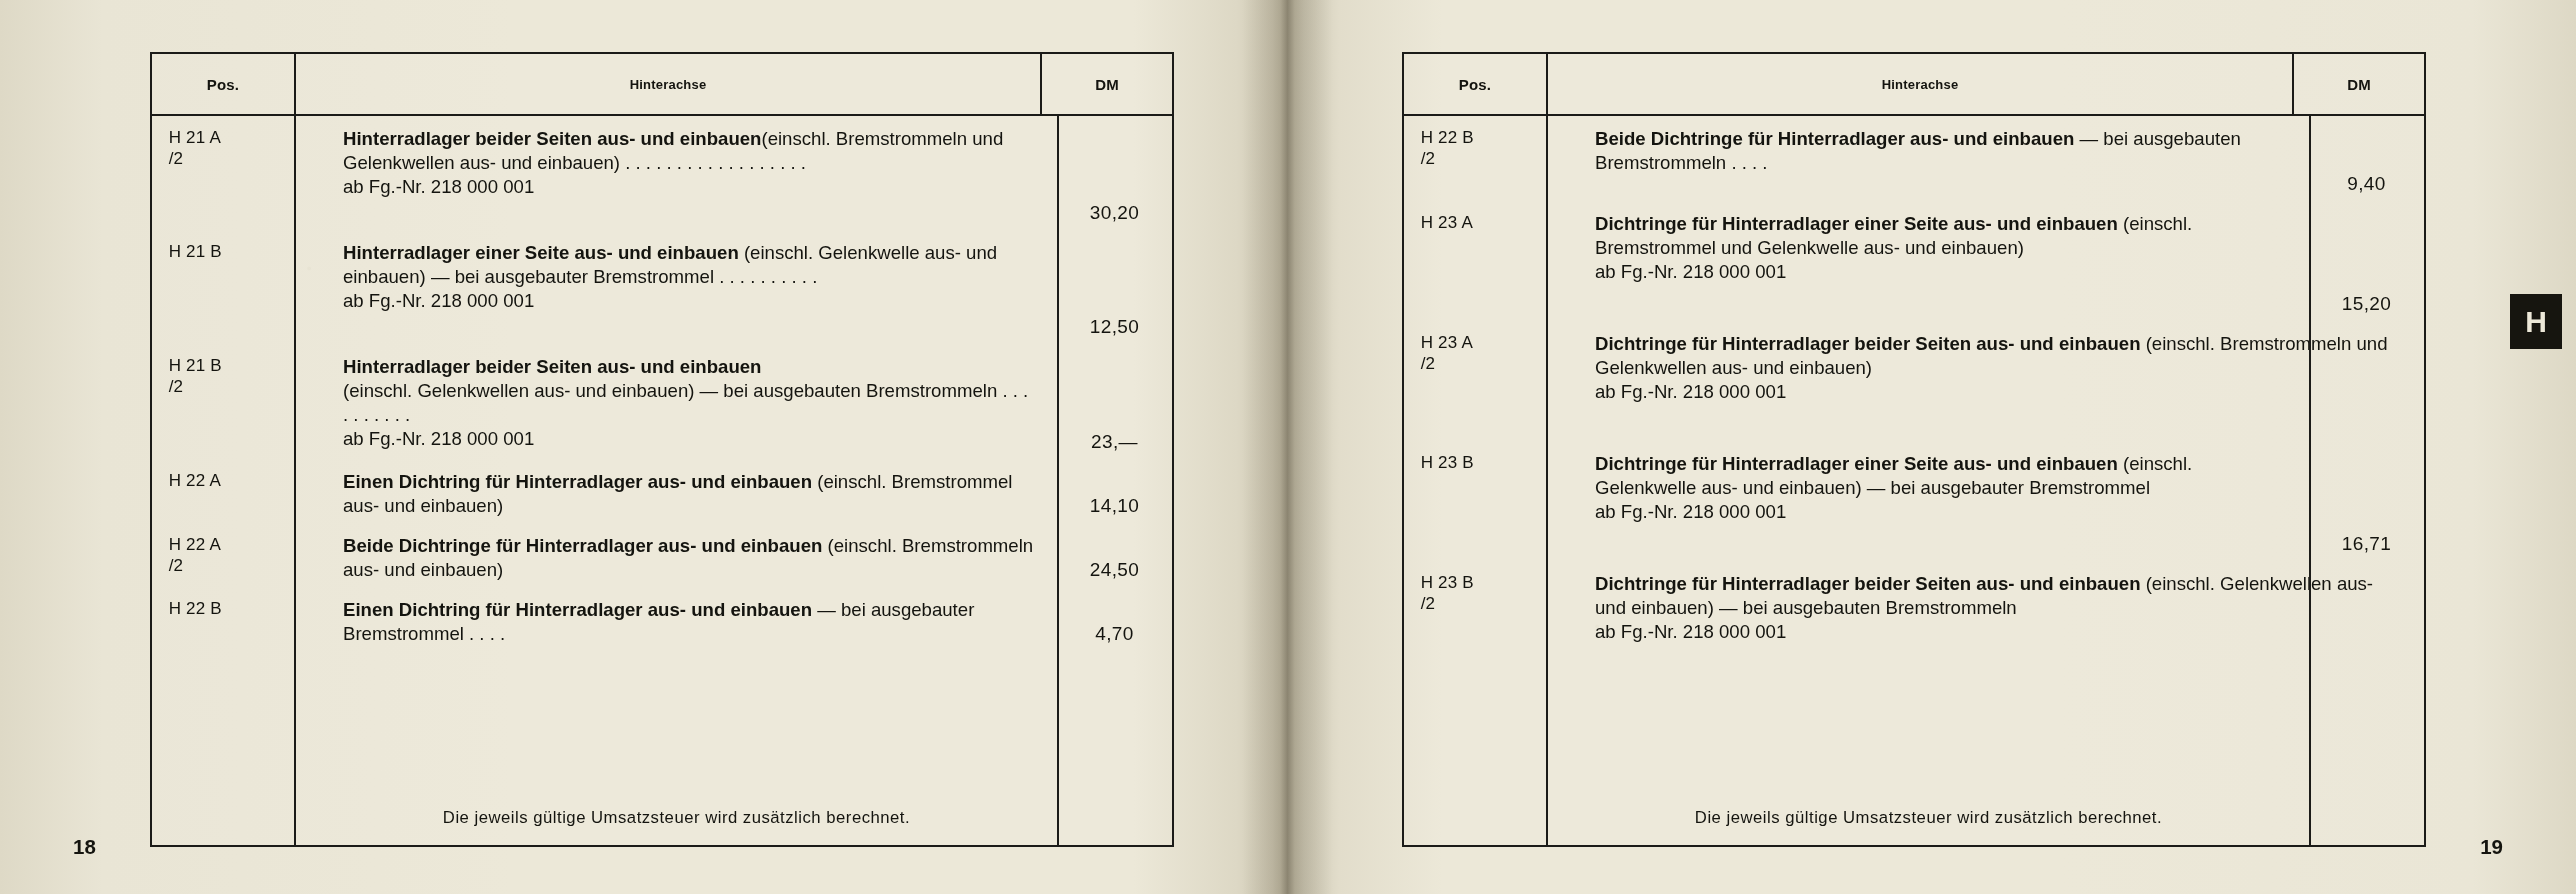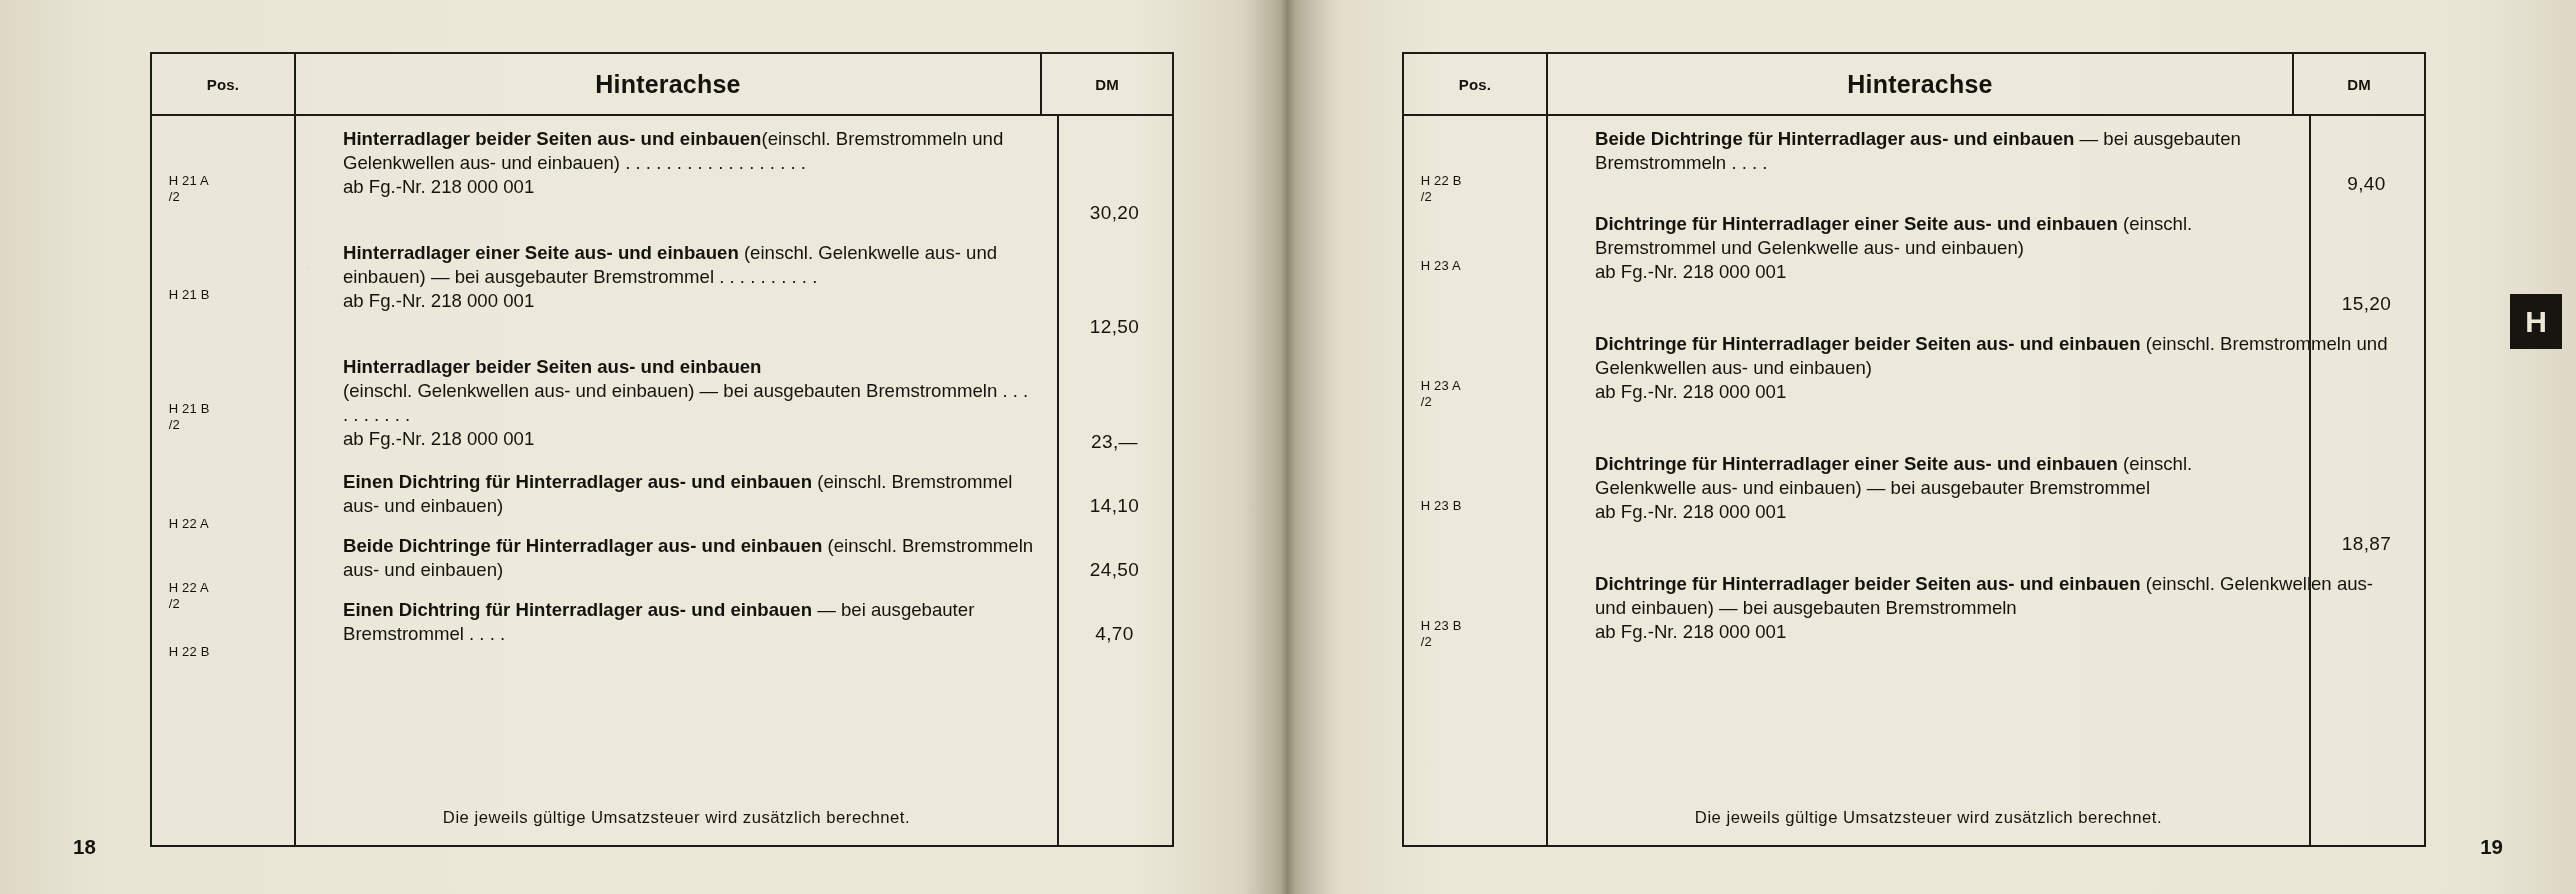--- a/index.html
+++ b/index.html
@@ -53,45 +53,44 @@
   .th {
     display: flex; align-items: center; justify-content: center;
     font-weight: bold;
     color: #14140f;
   }
   .col-pos   { width: 144px; border-right: 2.3px solid #1b1b18; }
   .col-desc  { flex: 1;      border-right: 2.3px solid #1b1b18; }
   .col-dm    { width: 130px; border-radius: 29px; }
 
   .th.col-pos  { font-size: 15px; letter-spacing: 0.2px; }
-  .th.col-desc { font-size: 25px; letter-spacing: 0.2px; }
+  .th.col-desc { font-size: 13px; letter-spacing: 0.2px; }
   .th.col-dm   { font-size: 15px; letter-spacing: 0.2px; }
 
   .tbody { position: relative; height: calc(100% - 62px); }
 
   .vline {
     position: absolute; top: 0; bottom: 0;
     width: 2.3px; background: #1b1b18;
   }
   .vline.v1 { left: 142px; }
   .vline.v2 { right: 113px; }
 
   .row {
     display: flex;
     padding: 0;
   }
   .cell-pos {
     width: 168px;
     padding: 10.6px 0 0 16.7px;
-    font-size: 13px;
+    font-size: 17px;
     line-height: 1.28;
     color: #14140f;
     letter-spacing: 0.2px;
     white-space: pre-line;
-    margin-top: 46px;
   }
   .cell-desc {
     flex: 1;
     padding: 10.6px 19.7px 3px 23px;
     color: #14140f;
     font-size: 18.6px;
     line-height: 1.3;
   }
   .cell-dm {
     width: 115px;
@@ -265,21 +264,21 @@
 /2</div>
           <div class="cell-desc"><span class="desc-b">Dichtringe für Hinterradlager beider Seiten aus- und einbauen</span><span class="desc-n" style="white-space:pre-line"> (einschl. Bremstrommeln und Gelenkwellen aus- und einbauen)
 ab Fg.-Nr. 218 000 001</span></div>
         </div>
 
         <div class="row" style="height:120px;">
           <div class="cell-pos">H 23 B</div>
           <div class="cell-desc"><span class="desc-b">Dichtringe für Hinterradlager einer Seite aus- und einbauen</span><span class="desc-n" style="white-space:pre-line"> (einschl. Gelenkwelle aus- und einbauen) — bei ausgebauter Bremstrommel
 ab Fg.-Nr. 218 000 001</span></div>
           <div class="cell-dm">
-              <span>18,87</span>
+              <span>16,71</span>
             </div>
         </div>
 
         <div class="row" style="height:120px;">
           <div class="cell-pos">H 23 B
 /2</div>
           <div class="cell-desc"><span class="desc-b">Dichtringe für Hinterradlager beider Seiten aus- und einbauen</span><span class="desc-n" style="white-space:pre-line"> (einschl. Gelenkwellen aus- und einbauen) — bei ausgebauten Bremstrommeln
 ab Fg.-Nr. 218 000 001</span></div>
         </div>
 

